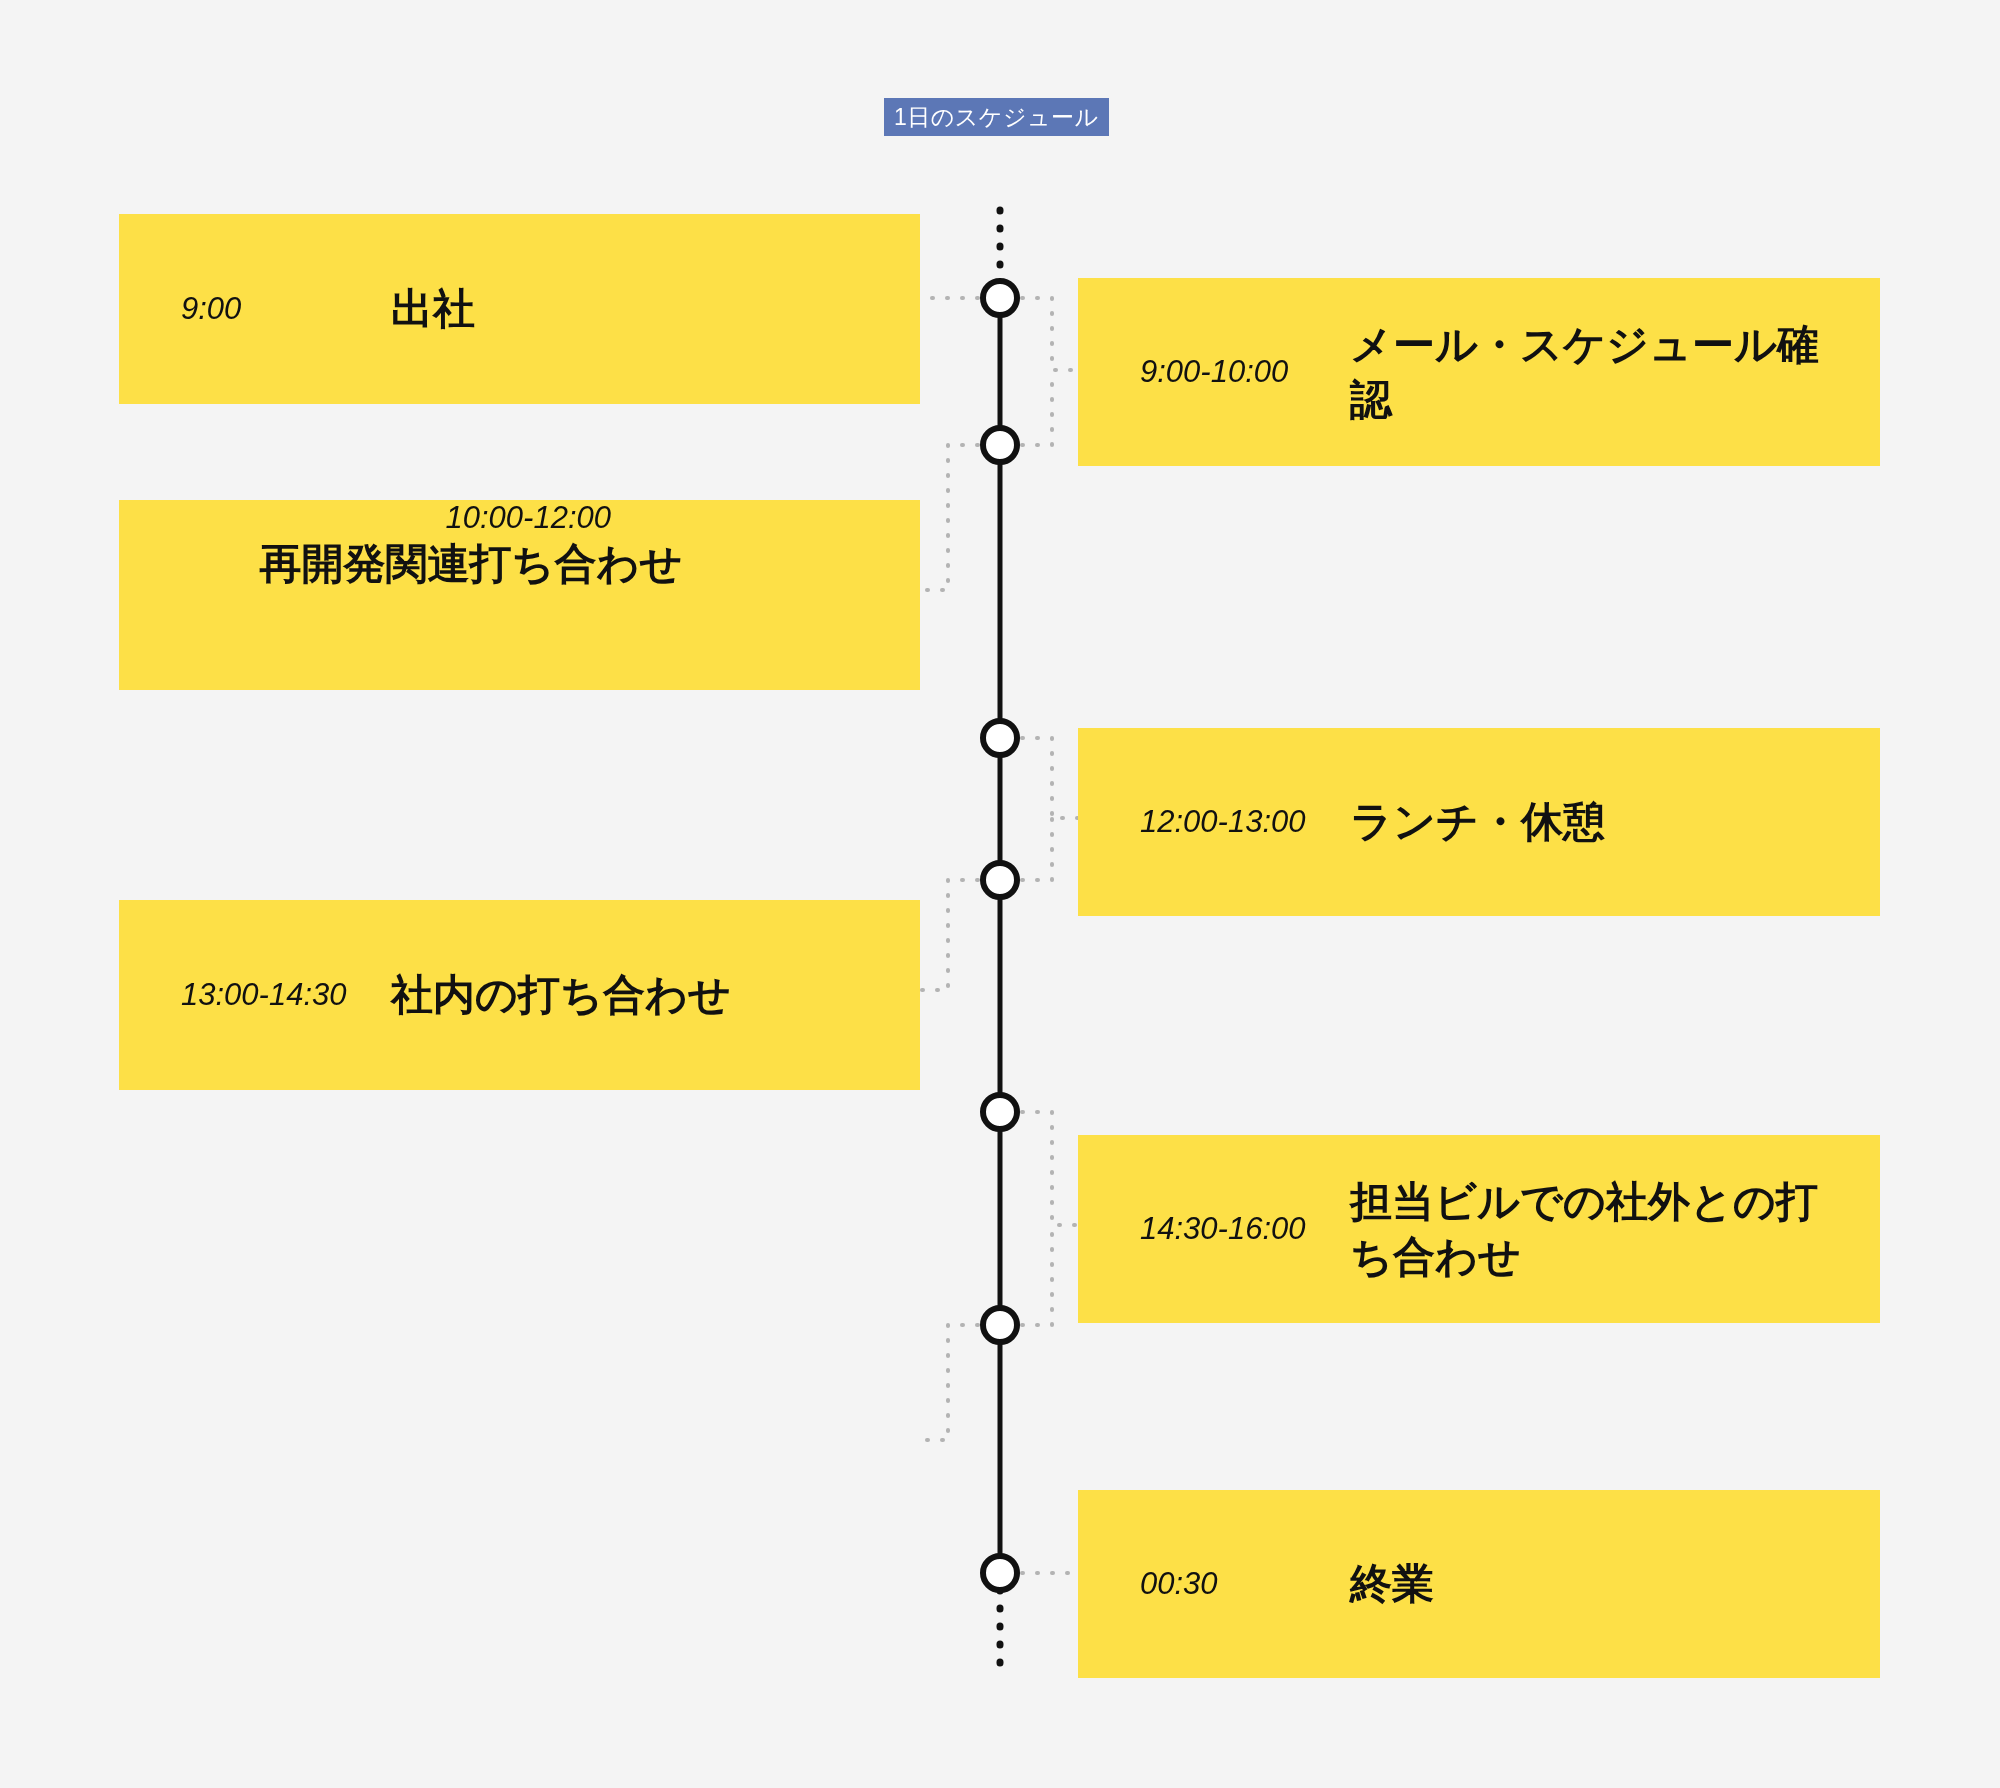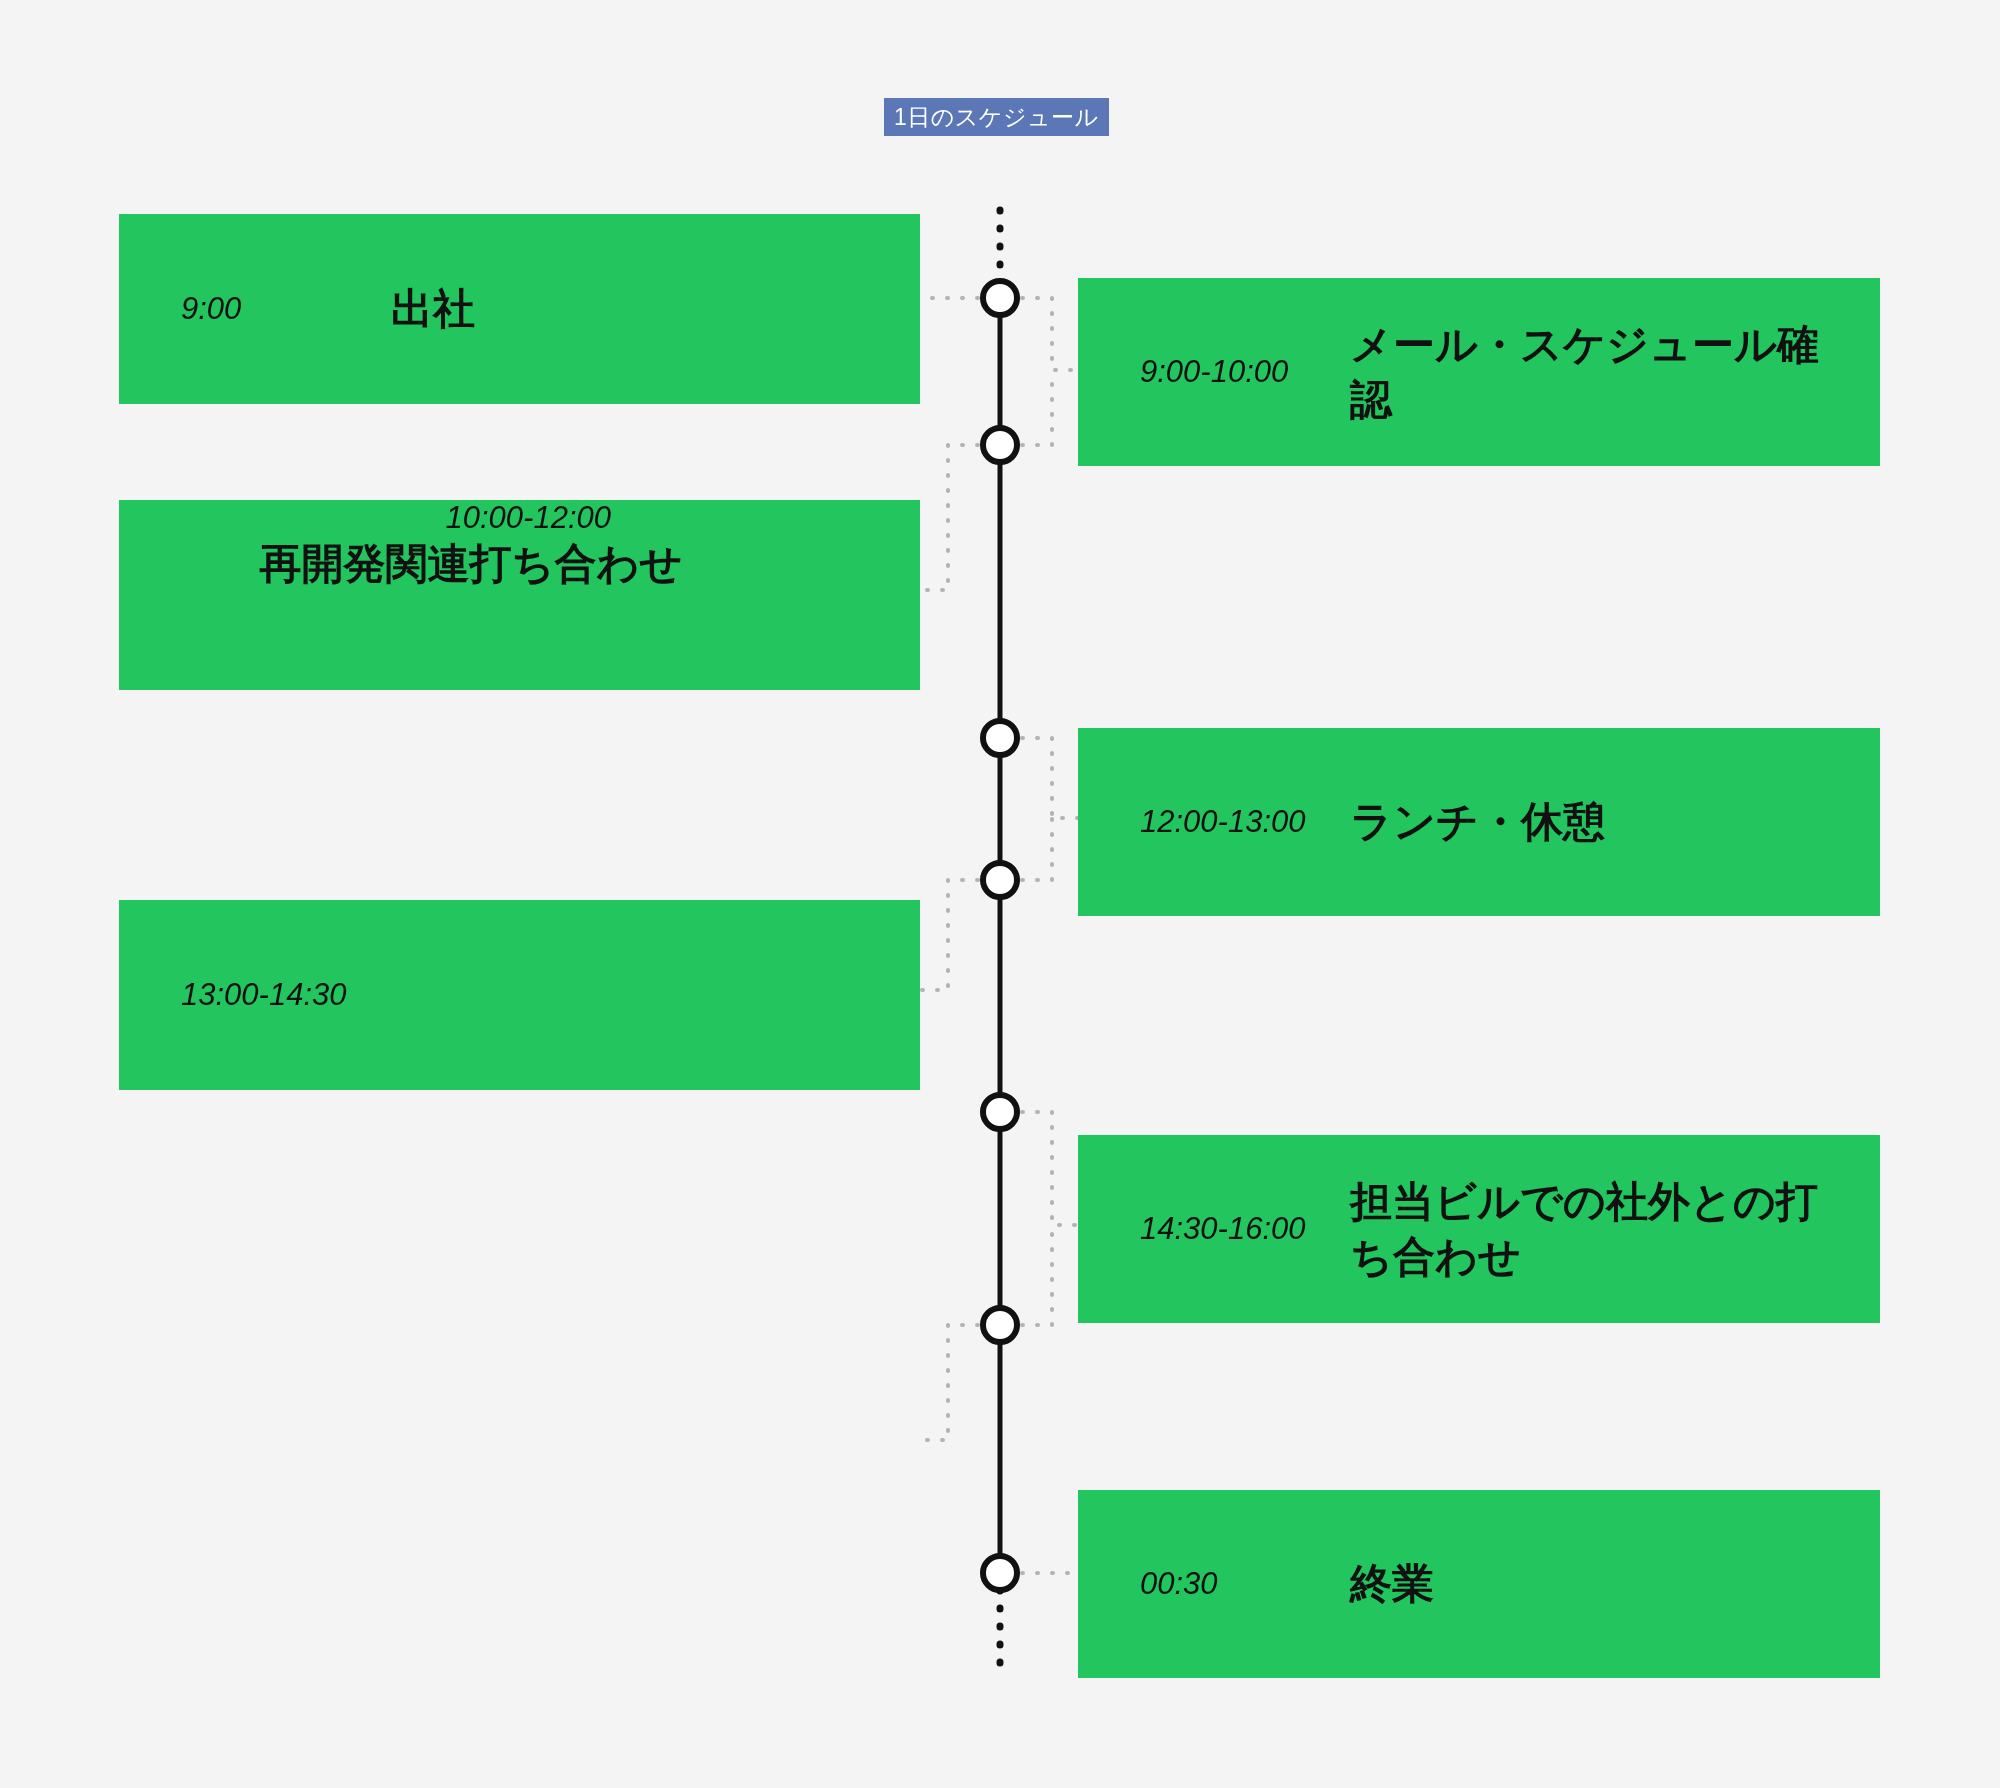--- a/index.html
+++ b/index.html
@@ -44,21 +44,21 @@
     left: 0;
     top: 0;
     width: 2000px;
     height: 1788px;
     pointer-events: none;
   }
 
   
   .card {
     position: absolute;
-    background: #22c55e;
+    background: #fde047;
     box-sizing: border-box;
     display: flex;
     align-items: center;
   }
   .card-time {
     font-style: italic;
     font-size: 31px;
     color: #111111;
     white-space: nowrap;
     flex: 0 0 auto;
@@ -128,20 +128,21 @@
     <span class="card-label">出社</span>
   </div>
 
   <div class="card left" style="left:119px; top:500px; width:801px; height:190px;flex-direction:column;">
     <span class="card-time">10:00-12:00</span>
     <span class="card-label">再開発関連打ち合わせ</span>
   </div>
 
   <div class="card left" style="left:119px; top:900px; width:801px; height:190px;">
     <span class="card-time">13:00-14:30</span>
+    <span class="card-label">社内の打ち合わせ</span>
   </div>
 
 
   <div class="card right" style="left:1078px; top:278px; width:802px; height:188px;">
     <span class="card-time">9:00-10:00</span>
     <span class="card-label">メール・スケジュール確認</span>
   </div>
 
   <div class="card right" style="left:1078px; top:728px; width:802px; height:188px;">
     <span class="card-time">12:00-13:00</span>

